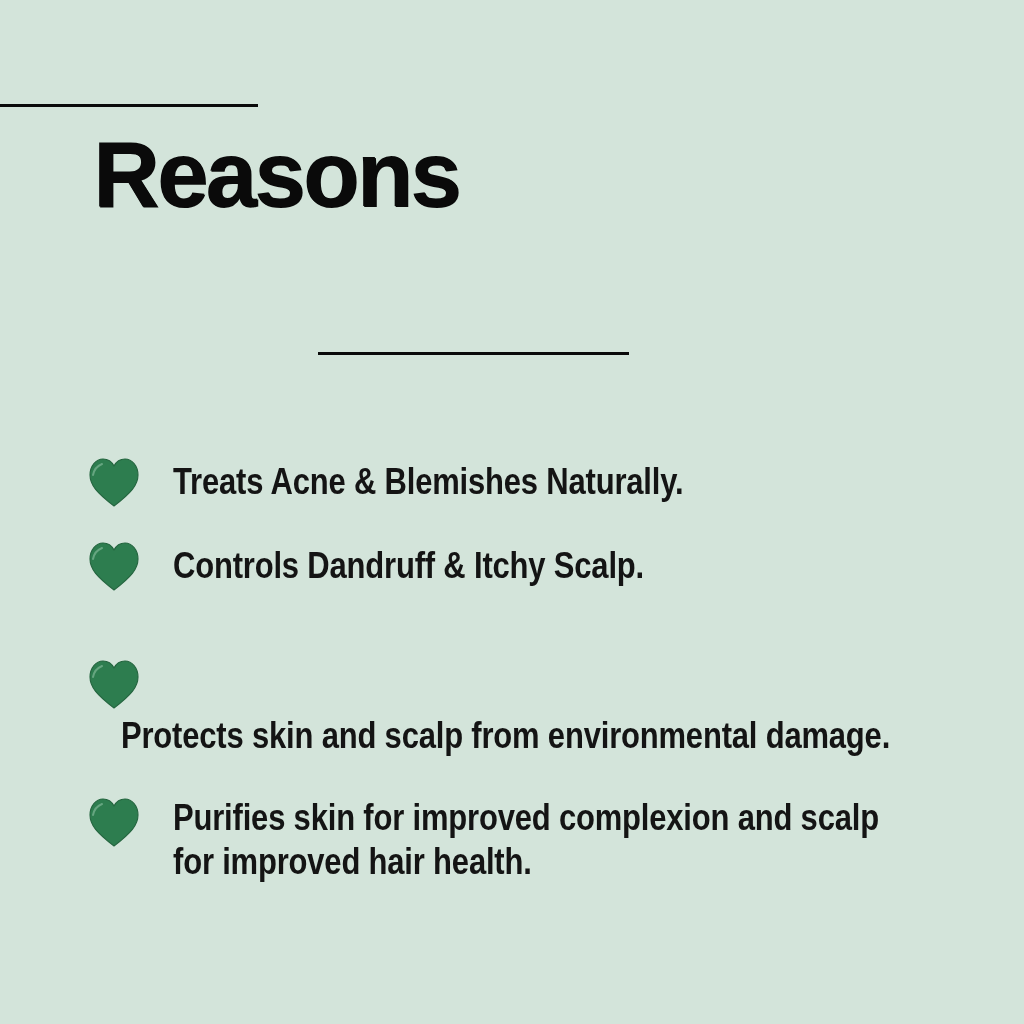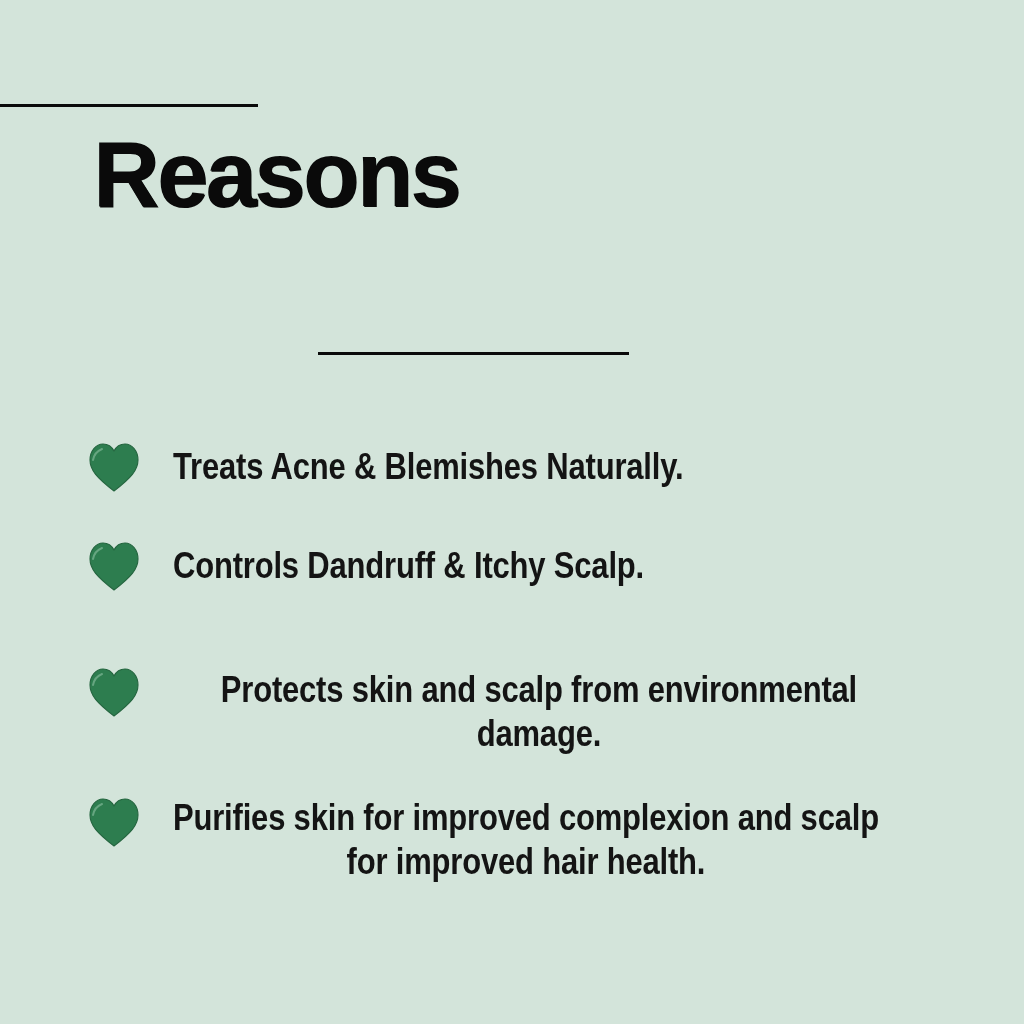--- a/index.html
+++ b/index.html
@@ -15,21 +15,20 @@
     background:#d3e4da;
     font-family:"Liberation Sans", sans-serif;
     position:relative;
     -webkit-font-smoothing:antialiased;
   }
 
   .poster {
     position:absolute;
     inset:0;
     background:#d3e4da;
-    text-align:center;
   }
 
   
   .rule {
     position:absolute;
     background:#0a0a0a;
     height:3px;
   }
   .rule-top {
     left:0;
@@ -77,23 +76,23 @@
     list-style:none;
   }
 
   .benefit {
     position:absolute;
     left:88px;
     display:flex;
     align-items:flex-start;
     gap:0;
   }
-  .benefit-0 { top:9px; }
+  .benefit-0 { top:24px; }
   .benefit-1 { top:108px; }
-  .benefit-2 { top:234px; }
+  .benefit-2 { top:226px;flex-direction:column; }
   .benefit-3 { top:348px;margin-top:16px; }
 
   .heart-bullet {
     flex:0 0 auto;
     width:52px;
     height:52px;
     margin-top:2px;
   }
   .heart-bullet svg { display:block; }
 

